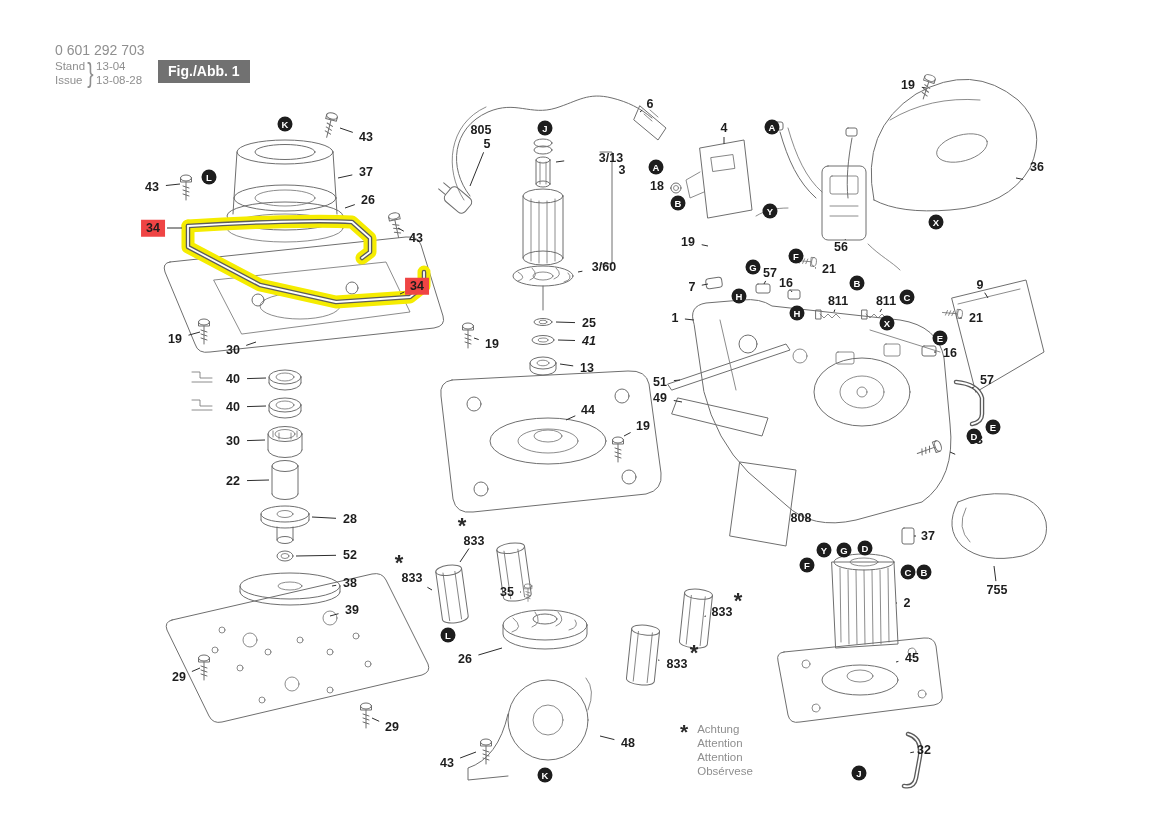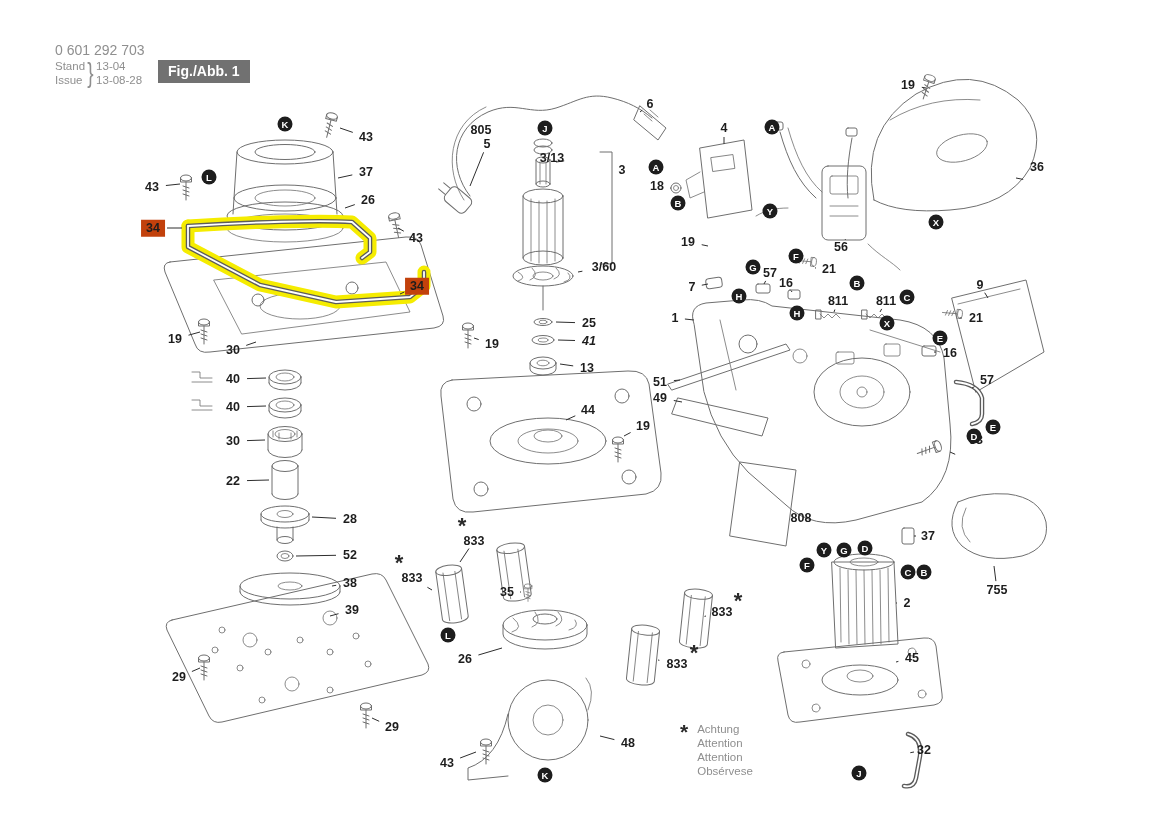--- a/index.html
+++ b/index.html
@@ -15,21 +15,21 @@
   #drawing .thin{stroke-width:.8}
   #drawing .hl{stroke:#f5ec00;stroke-width:13;fill:none}
   #drawing .tube{stroke:#5c5c5c;stroke-width:4.5;fill:none}
   #drawing .tube-hi{stroke:#ffffff;stroke-width:1.8;fill:none}
   #leader-svg line{stroke:#2e2e2e;stroke-width:1}
   
   .part-label{
     position:absolute;transform:translate(-50%,-50%);
     font-size:12.5px;font-weight:bold;color:#1d1d1d;white-space:nowrap;line-height:1;
   }
-  .part-label.highlight{background:#c2410c;padding:2px 5px}
+  .part-label.highlight{background:#ef4444;padding:2px 5px}
   .callout{
     position:absolute;transform:translate(-50%,-50%);
     width:15px;height:15px;border-radius:50%;background:#1d1d1d;color:#ffffff;
     font-size:9.5px;font-weight:bold;display:flex;align-items:center;justify-content:center;line-height:1;
   }
   .asterisk{
     position:absolute;transform:translate(-50%,-50%);
     font-size:22px;font-weight:bold;color:#2a2a2a;line-height:1;
   }
   
@@ -424,21 +424,21 @@
       <span class="part-label" style="left: 233px; top: 441px;">30</span>
       <span class="part-label" style="left: 233px; top: 481px;">22</span>
       <span class="part-label" style="left: 350px; top: 519px;">28</span>
       <span class="part-label" style="left: 350px; top: 555px;">52</span>
       <span class="part-label" style="left: 350px; top: 583px;">38</span>
       <span class="part-label" style="left: 352px; top: 610px;">39</span>
       <span class="part-label" style="left: 179px; top: 677px;">29</span>
       <span class="part-label" style="left: 392px; top: 727px;">29</span>
       <span class="part-label" style="left: 481px; top: 130px;">805</span>
       <span class="part-label" style="left: 487px; top: 144px;">5</span>
-      <span class="part-label" style="left: 552px; top: 158px;">3/13</span>
+      <span class="part-label" style="left: 611px; top: 158px;">3/13</span>
       <span class="part-label" style="left: 622px; top: 170px;">3</span>
       <span class="part-label" style="left: 604px; top: 267px;">3/60</span>
       <span class="part-label" style="left: 589px; top: 323px;">25</span>
       <span class="part-label" style="left: 589px; top: 341px; font-style: italic;">41</span>
       <span class="part-label" style="left: 587px; top: 368px;">13</span>
       <span class="part-label" style="left: 492px; top: 344px;">19</span>
       <span class="part-label" style="left: 588px; top: 410px;">44</span>
       <span class="part-label" style="left: 643px; top: 426px;">19</span>
       <span class="part-label" style="left: 474px; top: 541px;">833</span>
       <span class="part-label" style="left: 412px; top: 578px;">833</span>

